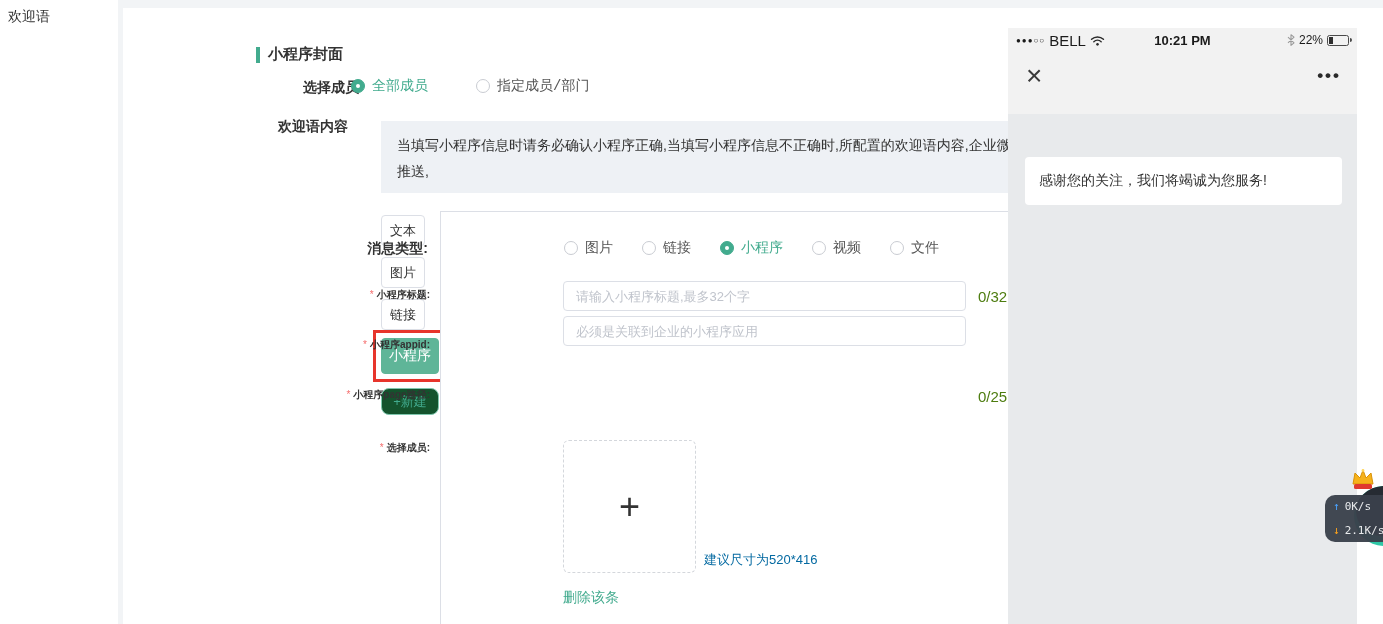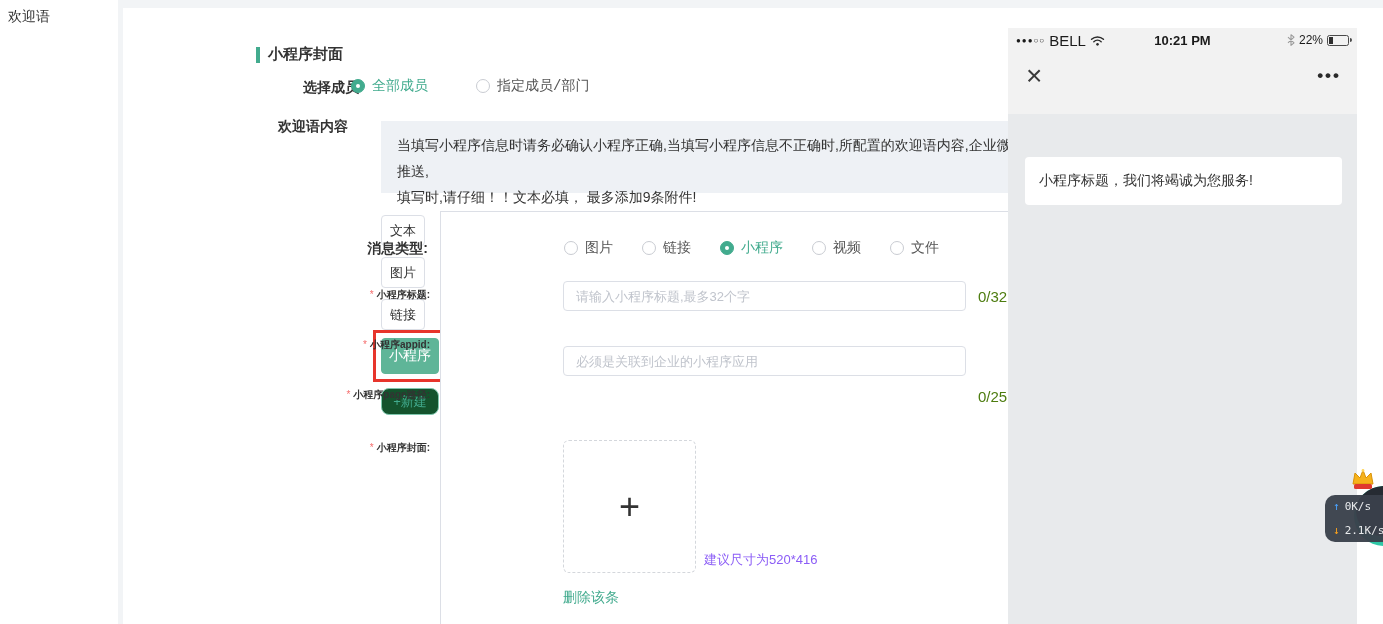--- a/index.html
+++ b/index.html
@@ -48,21 +48,21 @@
   .msg-type-radios { position:absolute; left:441px; top:231px; display:flex; gap:29px; }
 
   .flabel { position:absolute; right:953px; top:0; font-size:10px; font-weight:bold; white-space:nowrap; }
   .asterisk { color:#f56c6c; font-weight:normal; margin-right:3px; }
   .finput { position:absolute; left:440px; width:403px; height:30px; border:1px solid #dcdfe6; border-radius:4px; padding:0 12px; font-size:13px; color:#333; outline:none; font-family:"Liberation Sans","DejaVu Sans",sans-serif; }
   .finput::placeholder { color:#c0c4cc; }
   .counter { position:absolute; left:855px; font-size:15px; color:#4d7c0f; }
 
   .upload-box { position:absolute; left:440px; top:432px; width:133px; height:133px; border:1px dashed #d4d7dc; border-radius:6px; display:flex; align-items:center; justify-content:center; cursor:pointer; background:#fff; }
   .plus-glyph { font-size:36px; font-weight:200; color:#333; line-height:1; }
-  .upload-hint { position:absolute; left:581px; top:543px; font-size:13px; color:#8b5cf6; }
+  .upload-hint { position:absolute; left:581px; top:543px; font-size:13px; color:#0369a1; }
   .delete-link { position:absolute; left:440px; top:581px; font-size:14px; color:#42ab8e; cursor:pointer; }
 
   
   .phone { position:absolute; left:1008px; top:28px; width:349px; bottom:0; }
   .statusbar { position:absolute; left:0; top:0; width:100%; height:24px; background:#f2f2f2; display:flex; align-items:center; padding:0 8px; font-size:12px; color:#1a1a1a; }
   .sb-left { display:flex; align-items:center; gap:4px; }
   .sb-signal { font-size:8px; letter-spacing:1px; }
   .sb-carrier { font-size:15px; }
   .sb-time { position:absolute; left:0; right:0; text-align:center; font-size:13px; font-weight:bold; }
   .sb-right { margin-left:auto; display:flex; align-items:center; gap:4px; z-index:1; }
@@ -106,21 +106,20 @@
     </div>
     <div class="radio">
       <span class="radio-circle"></span>
       <span class="radio-text">指定成员/部门</span>
     </div>
   </div>
 
   <div class="content-label">欢迎语内容</div>
   <div class="notice-box">
     <div>当填写小程序信息时请务必确认小程序正确,当填写小程序信息不正确时,所配置的欢迎语内容,企业微信全部不再推送,</div>
-    <div>填写时,请仔细！！文本必填， 最多添加9条附件!</div>
   </div>
 
   <div class="tab tab-text">文本</div>
   <div class="tab tab-image">图片</div>
   <div class="tab tab-link">链接</div>
   <div class="tab tab-mini">小程序</div>
   <div class="red-box"></div>
   <div class="tab-new">+新建</div>
 
   <div class="panel"></div>
@@ -151,29 +150,29 @@
 
   <div class="flabel" style="top:280px;">
     <span class="asterisk">*</span><span>小程序标题:</span>
   </div>
   <input class="finput" style="top: 273px;" type="text" placeholder="请输入小程序标题,最多32个字">
   <div class="counter" style="top:280px;">0/32</div>
 
   <div class="flabel" style="top:330px;">
     <span class="asterisk">*</span><span>小程序appid:</span>
   </div>
-  <input class="finput" style="top: 338px;" type="text" placeholder="必须是关联到企业的小程序应用">
+  <input class="finput" style="top: 308px;" type="text" placeholder="必须是关联到企业的小程序应用">
 
   <div class="flabel" style="top:380px;">
     <span class="asterisk">*</span><span>小程序page路径:</span>
   </div>
   <div class="counter" style="top:380px;">0/256</div>
 
   <div class="flabel" style="top:433px;">
-    <span class="asterisk">*</span><span>小程序封面:</span>
+    <span class="asterisk">*</span><span>选择成员:</span>
   </div>
   <div class="upload-box">
     <span class="plus-glyph">+</span>
   </div>
   <div class="upload-hint">建议尺寸为520*416</div>
 
   <div class="delete-link">删除该条</div>
 </div>
 
 <div class="phone">
@@ -200,21 +199,21 @@
       <span class="battery">
           <span class="battery-fill"></span>
         </span>
     </div>
   </div>
   <div class="navbar">
     <span class="close-x">×</span>
     <span class="more-dots">•••</span>
   </div>
   <div class="chat-area">
-    <div class="bubble">小程序标题，我们将竭诚为您服务!</div>
+    <div class="bubble">感谢您的关注，我们将竭诚为您服务!</div>
   </div>
 </div>
 
 <div class="logo-circle">
   <span class="logo-inner"></span>
 </div>
 <div class="crown">
   <svg width="26" height="24" viewBox="0 0 26 24">
     <path d="M3 16 L5 5 L10 10 L13 2 L16 10 L21 5 L23 16 Z" fill="#f6b21b" stroke="#d89208" stroke-width="1"></path>
     <rect x="4" y="16" width="18" height="5" rx="1.5" fill="#e03a2f"></rect>

